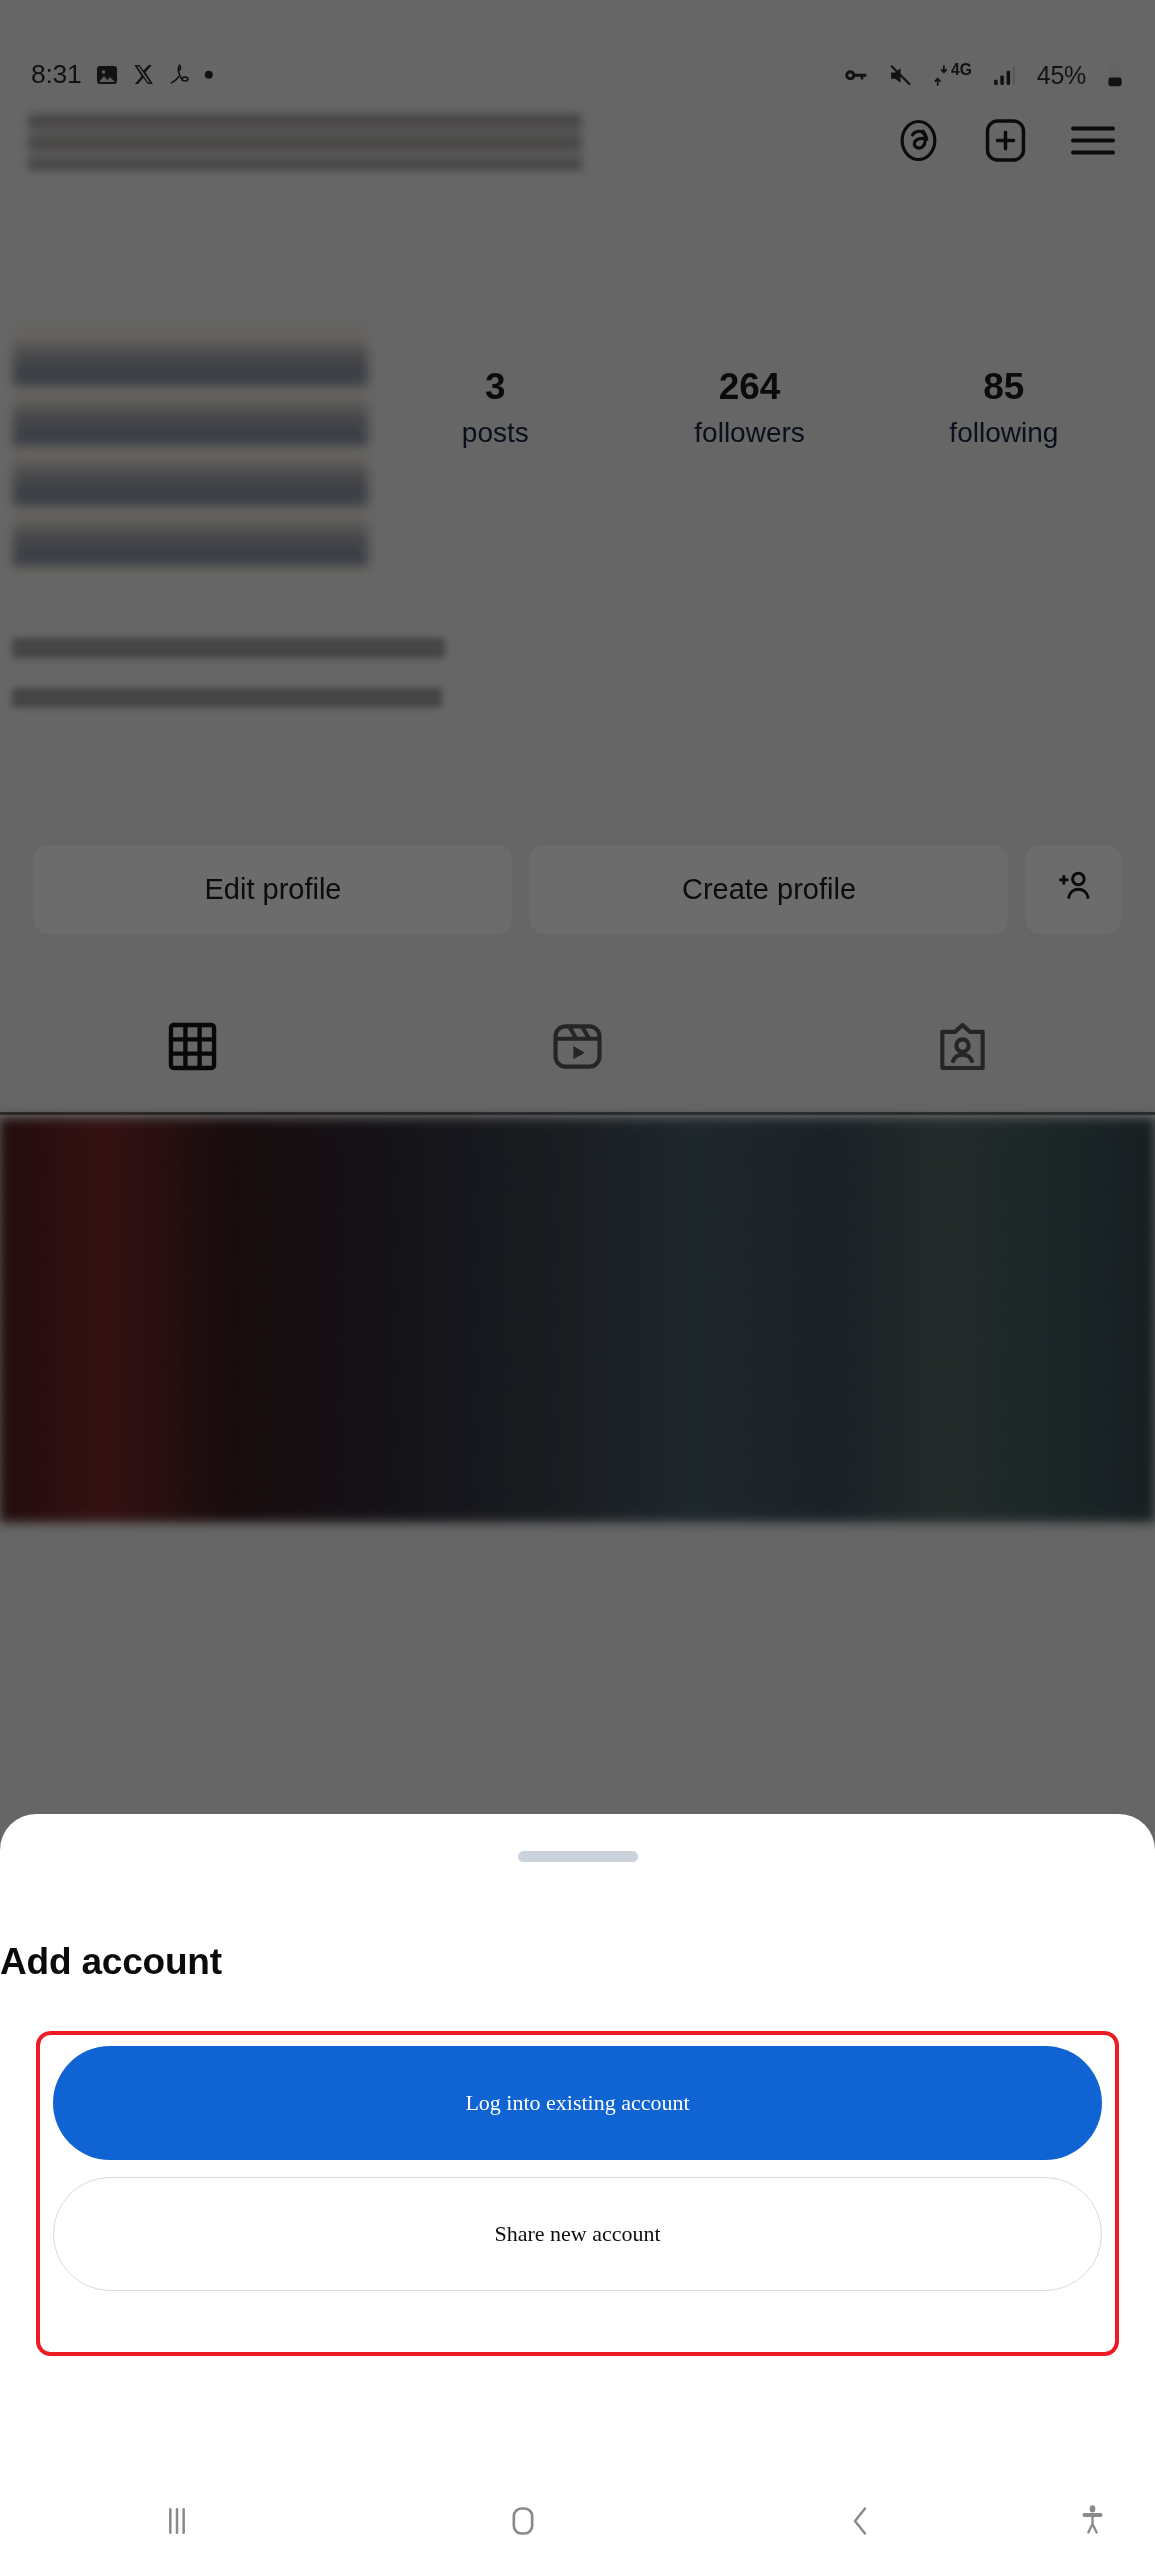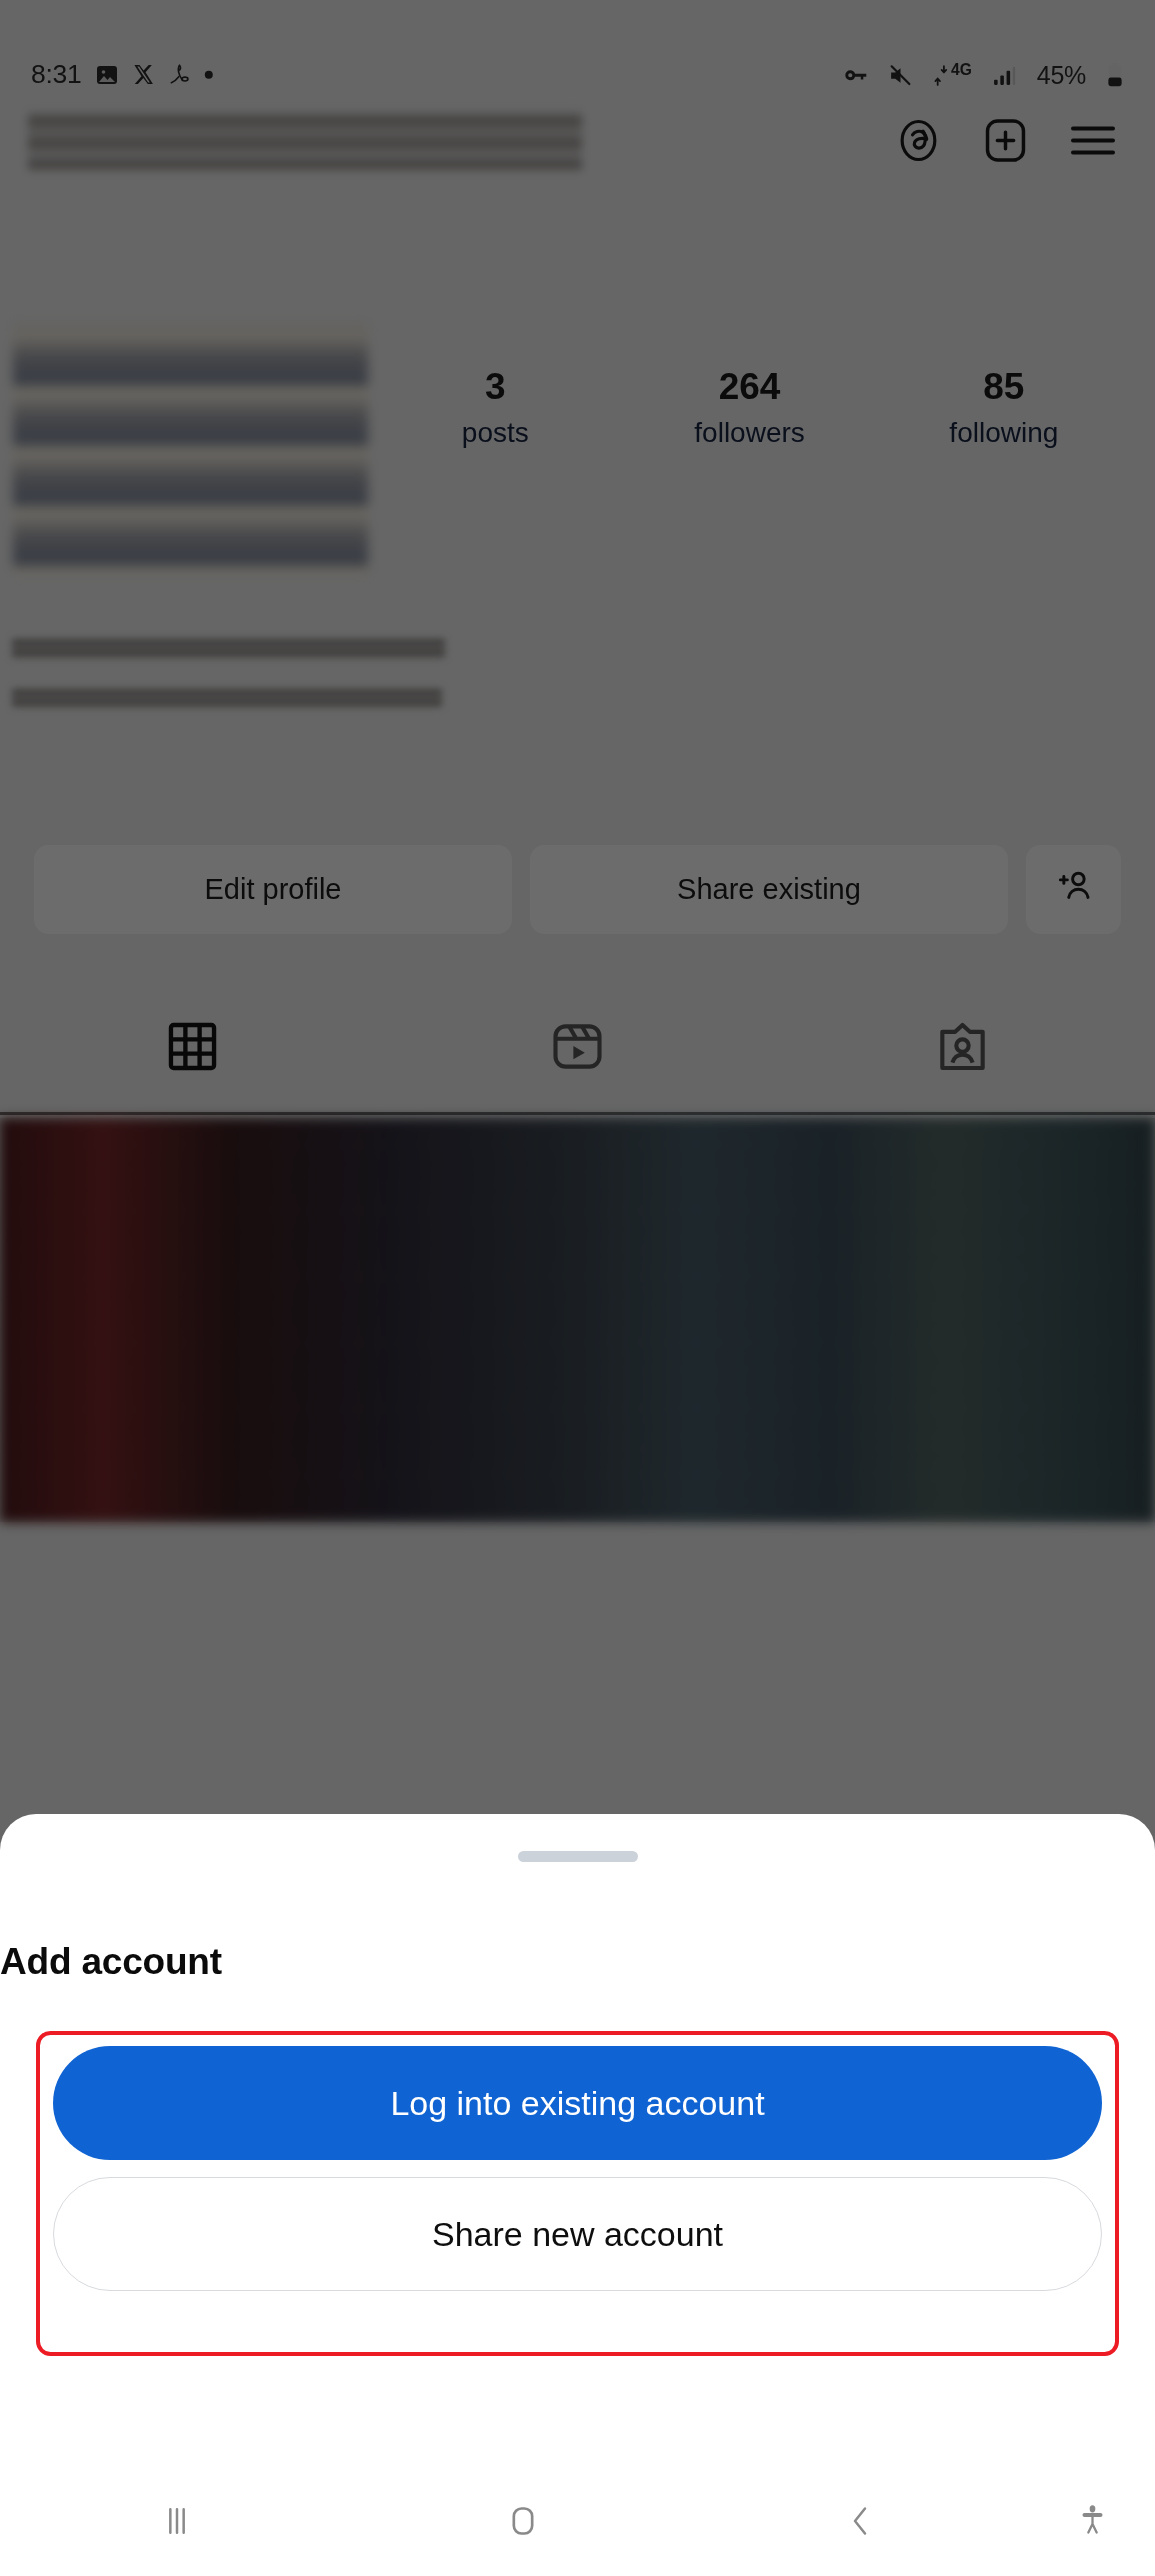--- a/index.html
+++ b/index.html
@@ -286,23 +286,23 @@
     width: 1049px;
     z-index: 22;
   }
   .sheet-btn {
     width: 100%;
     height: 114px;
     border-radius: 57px;
     display: flex;
     align-items: center;
     justify-content: center;
-    font-size: 34px;
+    font-size: 22px;
     box-sizing: border-box;
-    font-family: Liberation Sans, sans-serif;
+    font-family: Liberation Serif, serif;
   }
   .btn-primary {
     background: #0f63d2;
     color: #ffffff;
     border: none;
     margin-bottom: 17px;
   }
   .btn-secondary {
     background: #ffffff;
     color: #0e0e0e;
@@ -446,21 +446,21 @@
     </div>
   </div>
 
   <div class="bio-area">
     <div class="bio-line l1"></div>
     <div class="bio-line l2"></div>
   </div>
 
   <div class="action-row">
     <div class="act-btn wide">Edit profile</div>
-    <div class="act-btn wide">Share existing</div>
+    <div class="act-btn wide">Create profile</div>
     <div class="act-btn square">
       <span>
         <svg width="42" height="42" viewBox="0 0 24 24" fill="none" stroke="#131313" stroke-width="1.7" stroke-linecap="round">
           <circle cx="14.5" cy="8" r="3.3"></circle>
           <path d="M9 18.5c.6-2.9 2.8-4.6 5.5-4.6s4.9 1.7 5.5 4.6"></path>
           <path d="M4.2 8.5h4M6.2 6.5v4"></path>
         </svg>
       </span>
     </div>
   </div>

